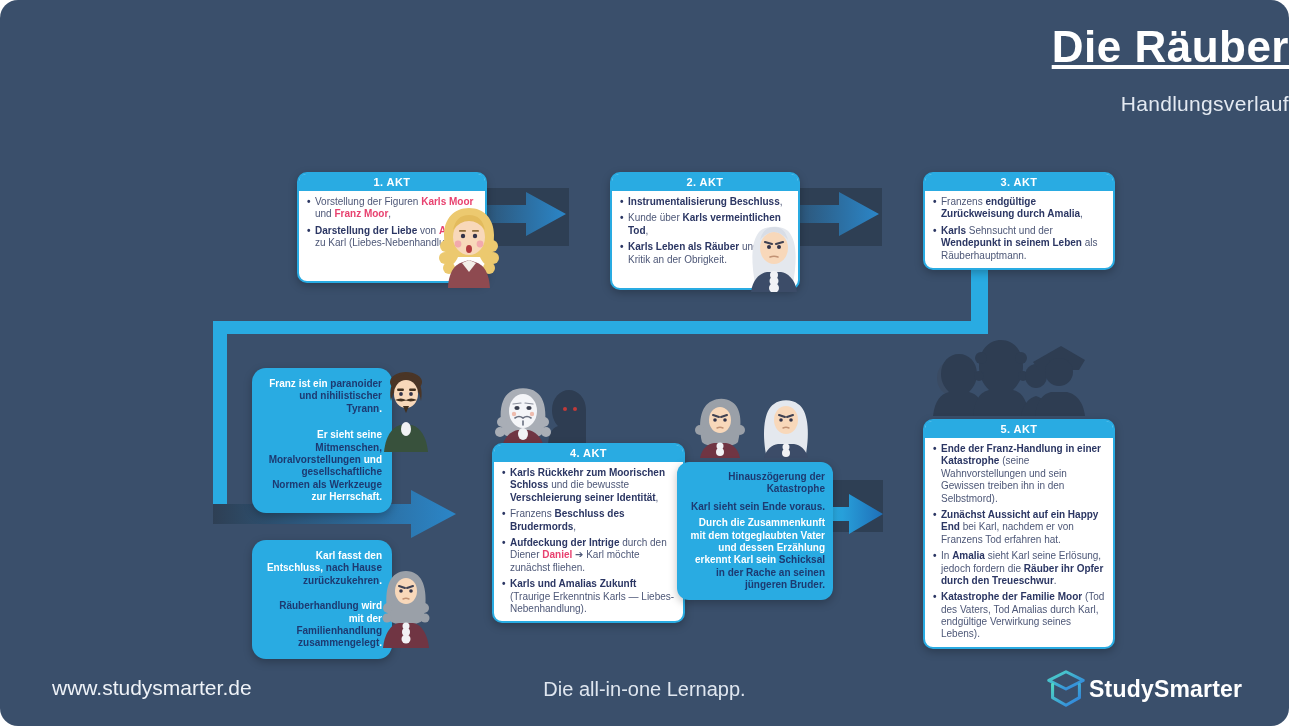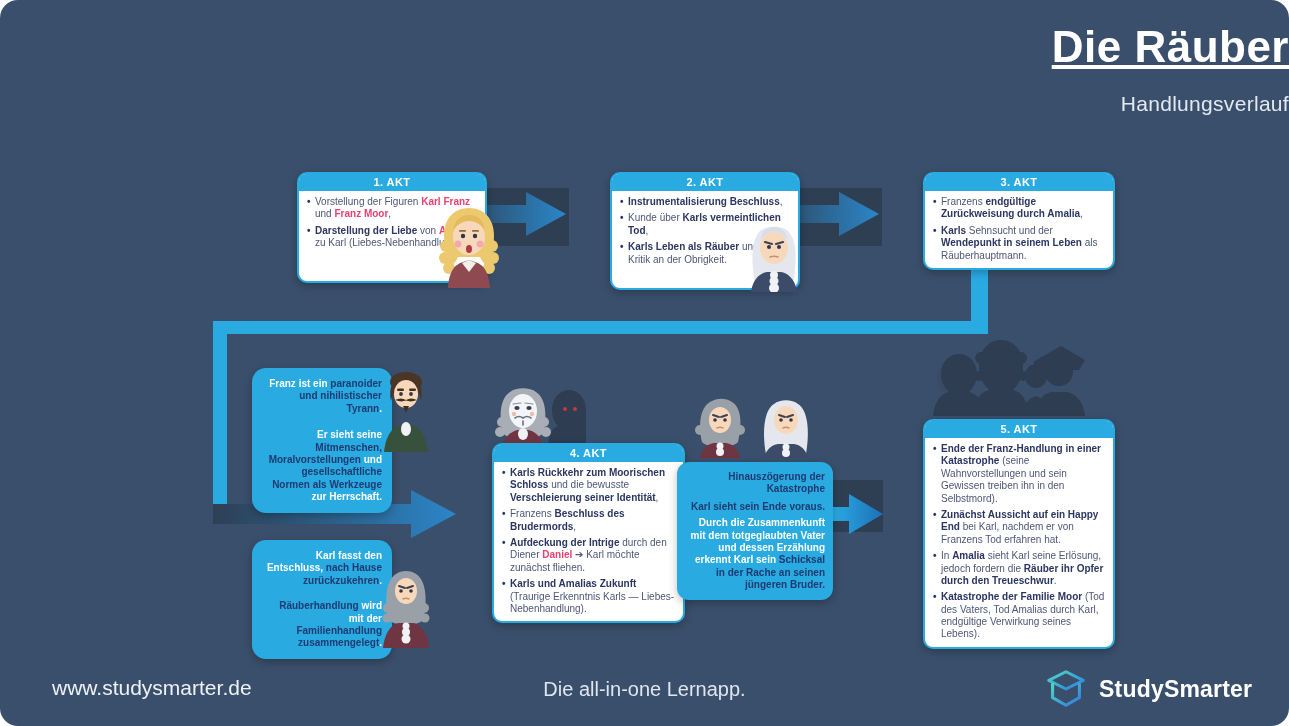--- a/index.html
+++ b/index.html
@@ -35,21 +35,21 @@
   .blue-box p{margin:0;}
   .navy{font-weight:700;}
 
   
   .char{position:absolute;}
   .z2{z-index:2;} .z4{z-index:4;}
 
   
   .site{position:absolute;left:52px;top:676px;color:#eef2f7;font-size:21px;z-index:5;cursor:pointer;}
   .tagline{position:absolute;left:0;top:678px;width:100%;text-align:center;color:#dfe6ef;font-size:20px;z-index:4;}
-  .brand{position:absolute;left:1043px;top:666px;display:flex;align-items:center;gap:10px;z-index:5;}
+  .brand{position:absolute;left:1043px;top:666px;display:flex;align-items:center;z-index:5;}
   .brand-text{color:#fff;font-size:23px;font-weight:700;letter-spacing:.2px;}
 </style>
 </head>
 <body>
 
 <div id="card">
 
   <div class="main-title">Die Räuber</div>
   <div class="subtitle">Handlungsverlauf</div>
 
@@ -152,21 +152,21 @@
     <path d="M91 23 L97 25" stroke="#3f4152" stroke-width="2" stroke-linecap="round"></path>
     <path d="M105 23 L99 25" stroke="#3f4152" stroke-width="2" stroke-linecap="round"></path>
     <circle cx="93" cy="28" r="1.8" fill="#33344a"></circle>
       <circle cx="103" cy="28" r="1.8" fill="#33344a"></circle>
     <path d="M95 36 Q98 34.5 101 36" stroke="#c29274" stroke-width="1.4" fill="none" stroke-linecap="round"></path>
   </svg>
 
   <div class="act-box" style="left:257px;top:172px;width:190px;min-height:111px">
     <div class="act-header">1. AKT</div>
     <ul>
-      <li><span>Vorstellung der Figuren </span><span class="p">Karl Franz</span><span> und </span><span class="p">Franz Moor</span><span>,</span></li>
+      <li><span>Vorstellung der Figuren </span><span class="p">Karls Moor</span><span> und </span><span class="p">Franz Moor</span><span>,</span></li>
       <li><span class="b">Darstellung der Liebe</span><span> von </span><span class="p">Amalia</span><span> zu Karl (Liebes-Nebenhandlung).</span></li>
     </ul>
   </div>
 
   <div class="act-box" style="left:570px;top:172px;width:190px;min-height:118px">
     <div class="act-header">2. AKT</div>
     <ul>
       <li><span class="b">Instrumentalisierung Beschluss</span><span>,</span></li>
       <li><span>Kunde über </span><span class="b">Karls vermeintlichen Tod</span><span>,</span></li>
       <li><span class="b">Karls Leben als Räuber</span><span> und seine Kritik an der Obrigkeit.</span></li>

